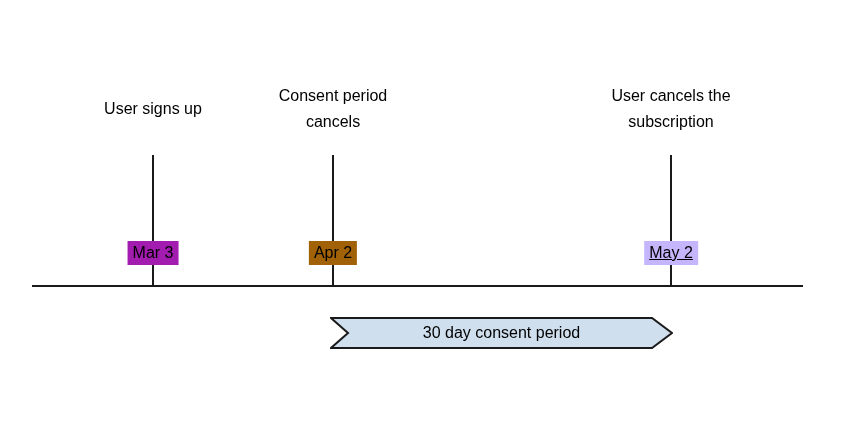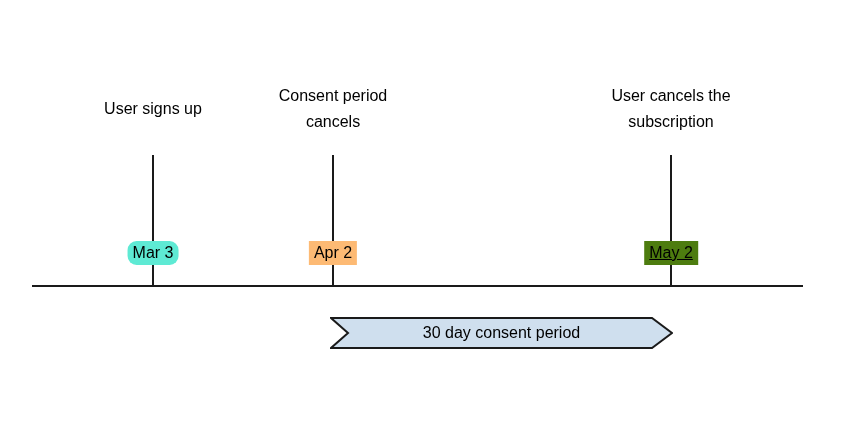--- a/index.html
+++ b/index.html
@@ -108,35 +108,35 @@
 </head>
 <body>
 
 <div id="diagram-root">
 
   <div class="timeline-axis" style="background: rgb(26, 26, 26);"></div>
 
   <div class="event-marker" id="marker-0">
     <div class="event-label">User signs up</div>
     <div class="event-tick"></div>
-    <div class="event-date-badge" style="background: #5eead4; border-radius: 9px;">Mar 3</div>
+    <div class="event-date-badge" style="background: #a21caf;">Mar 3</div>
   </div>
 
   <div class="event-marker" id="marker-1">
     <div class="event-label">Consent period
 cancels</div>
     <div class="event-tick"></div>
-    <div class="event-date-badge" style="background: #fdba74;">Apr 2</div>
+    <div class="event-date-badge" style="background: #a16207;">Apr 2</div>
   </div>
 
   <div class="event-marker" id="marker-2">
     <div class="event-label">User cancels the
 subscription</div>
     <div class="event-tick"></div>
-    <div class="event-date-badge" style="background: #4d7c0f; text-decoration: underline;">May 2</div>
+    <div class="event-date-badge" style="background: #c4b5fd; text-decoration: underline;">May 2</div>
   </div>
 
   <div class="period-banner">
     <svg viewBox="0 0 343 32" width="343" height="32" preserveAspectRatio="none">
       <polygon points="1,1 322,1 342,16 322,31 1,31 18,16" fill="#cfdfee" stroke="#1a1a1a" stroke-width="2" stroke-linejoin="miter"></polygon>
     </svg>
     <div class="period-banner-label">30 day consent period</div>
   </div>
 
 </div>

